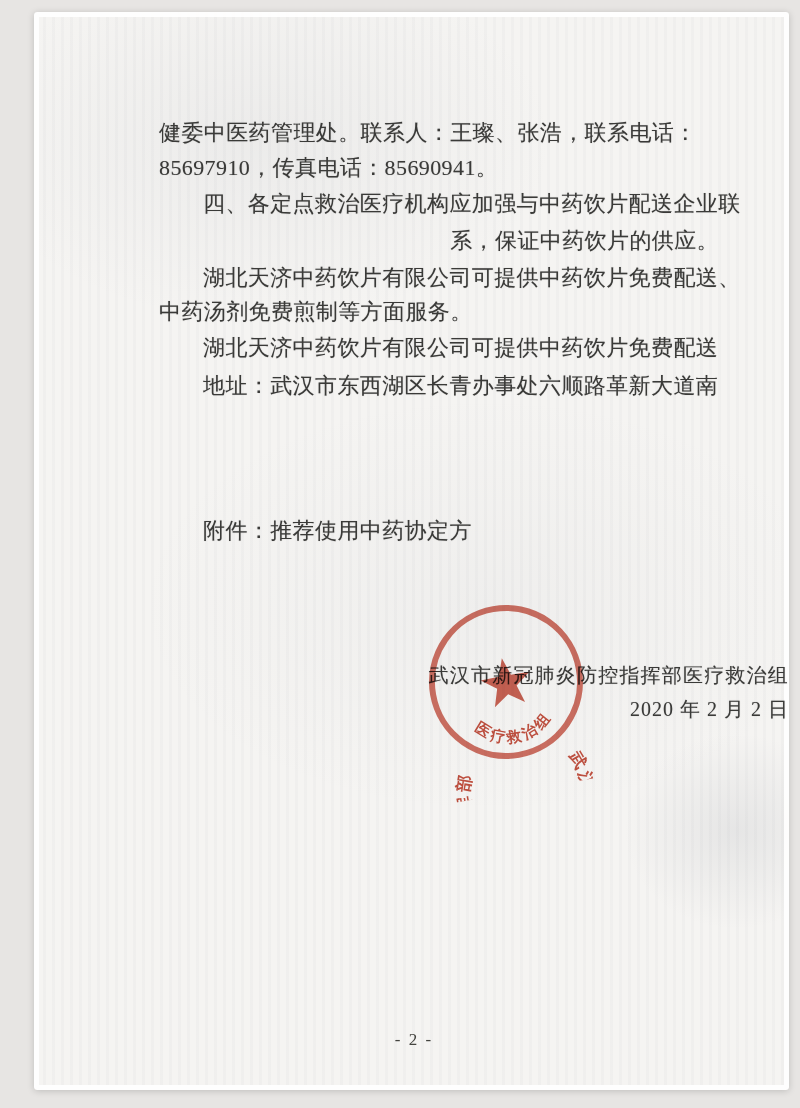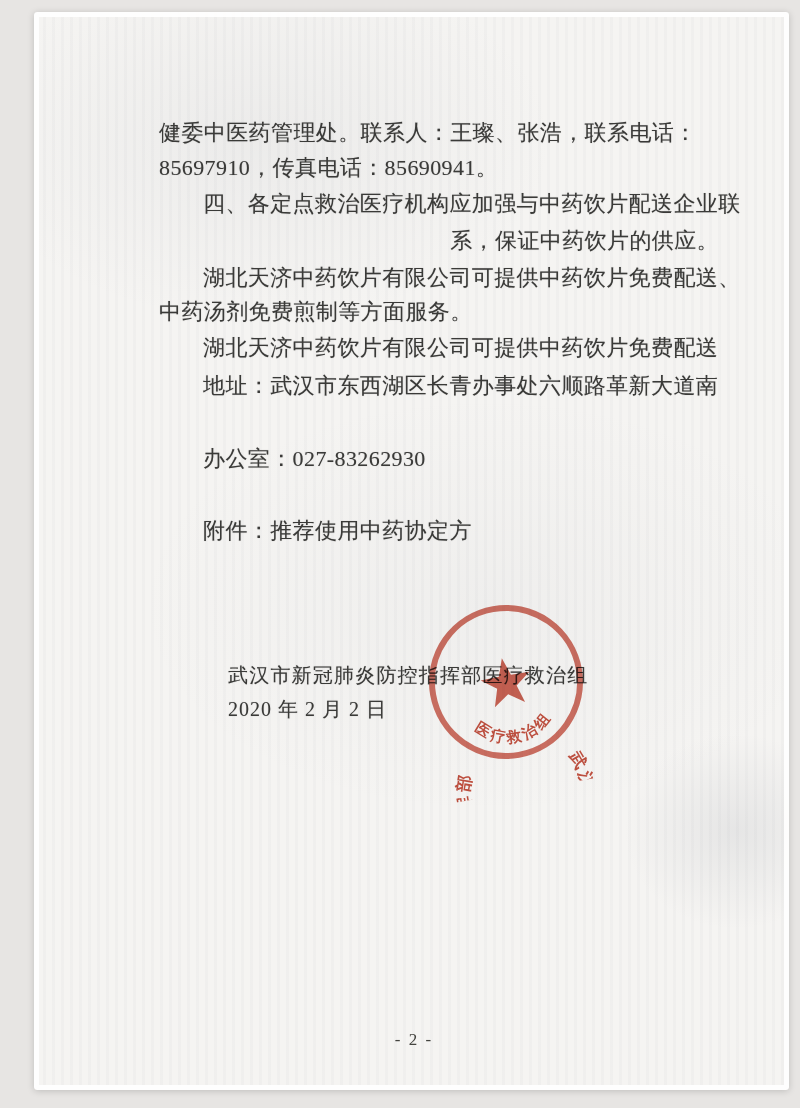--- a/index.html
+++ b/index.html
@@ -30,21 +30,21 @@
     line-height:37px;
     font-size:22px;
     letter-spacing:0.4px;
     color:#3a3a38;
     text-shadow:0 0 1px rgba(58,58,56,0.35);
     white-space:nowrap;
   }
   .indent{padding-left:44px;}
   .sig-block{
     position:absolute;left:194px;top:648px;width:561px;
-    text-align:left;color:#3a3a38;
+    text-align:right;color:#3a3a38;
     text-shadow:0 0 1px rgba(58,58,56,0.35);
   }
   .sig-line{font-size:20px;letter-spacing:1.2px;line-height:30px;white-space:nowrap;}
   .date-line{font-size:20px;letter-spacing:1px;line-height:30px;margin-top:4px;white-space:nowrap;}
   .page-num{
     position:absolute;left:280px;top:1018px;width:200px;
     text-align:center;font-size:17px;letter-spacing:2px;color:#44443f;
   }
   .seal{
     position:absolute;left:362px;top:560px;width:220px;height:220px;
@@ -68,21 +68,20 @@
   <div class="paper">
 
     <div class="line" style="top:102px;">健委中医药管理处。联系人：王璨、张浩，联系电话：</div>
     <div class="line" style="top:137px;">85697910，传真电话：85690941。</div>
     <div class="line indent" style="top:173px;">四、各定点救治医疗机构应加强与中药饮片配送企业联</div>
     <div class="line" style="top:210px;text-align:right;">系，保证中药饮片的供应。</div>
     <div class="line indent" style="top:247px;">湖北天济中药饮片有限公司可提供中药饮片免费配送、</div>
     <div class="line" style="top:281px;">中药汤剂免费煎制等方面服务。</div>
     <div class="line indent" style="top:317px;">湖北天济中药饮片有限公司可提供中药饮片免费配送</div>
     <div class="line indent" style="top:355px;">地址：武汉市东西湖区长青办事处六顺路革新大道南</div>
-    <div class="line indent" style="top:428px;">办公室：027-83262930</div>
 
     <div class="line indent" style="top:500px;">附件：推荐使用中药协定方</div>
 
     <div class="sig-block">
       <div class="sig-line">武汉市新冠肺炎防控指挥部医疗救治组</div>
       <div class="date-line">2020 年 2 月 2 日</div>
     </div>
 
     <div class="seal">
       <svg width="220" height="220" viewBox="0 0 220 220">

